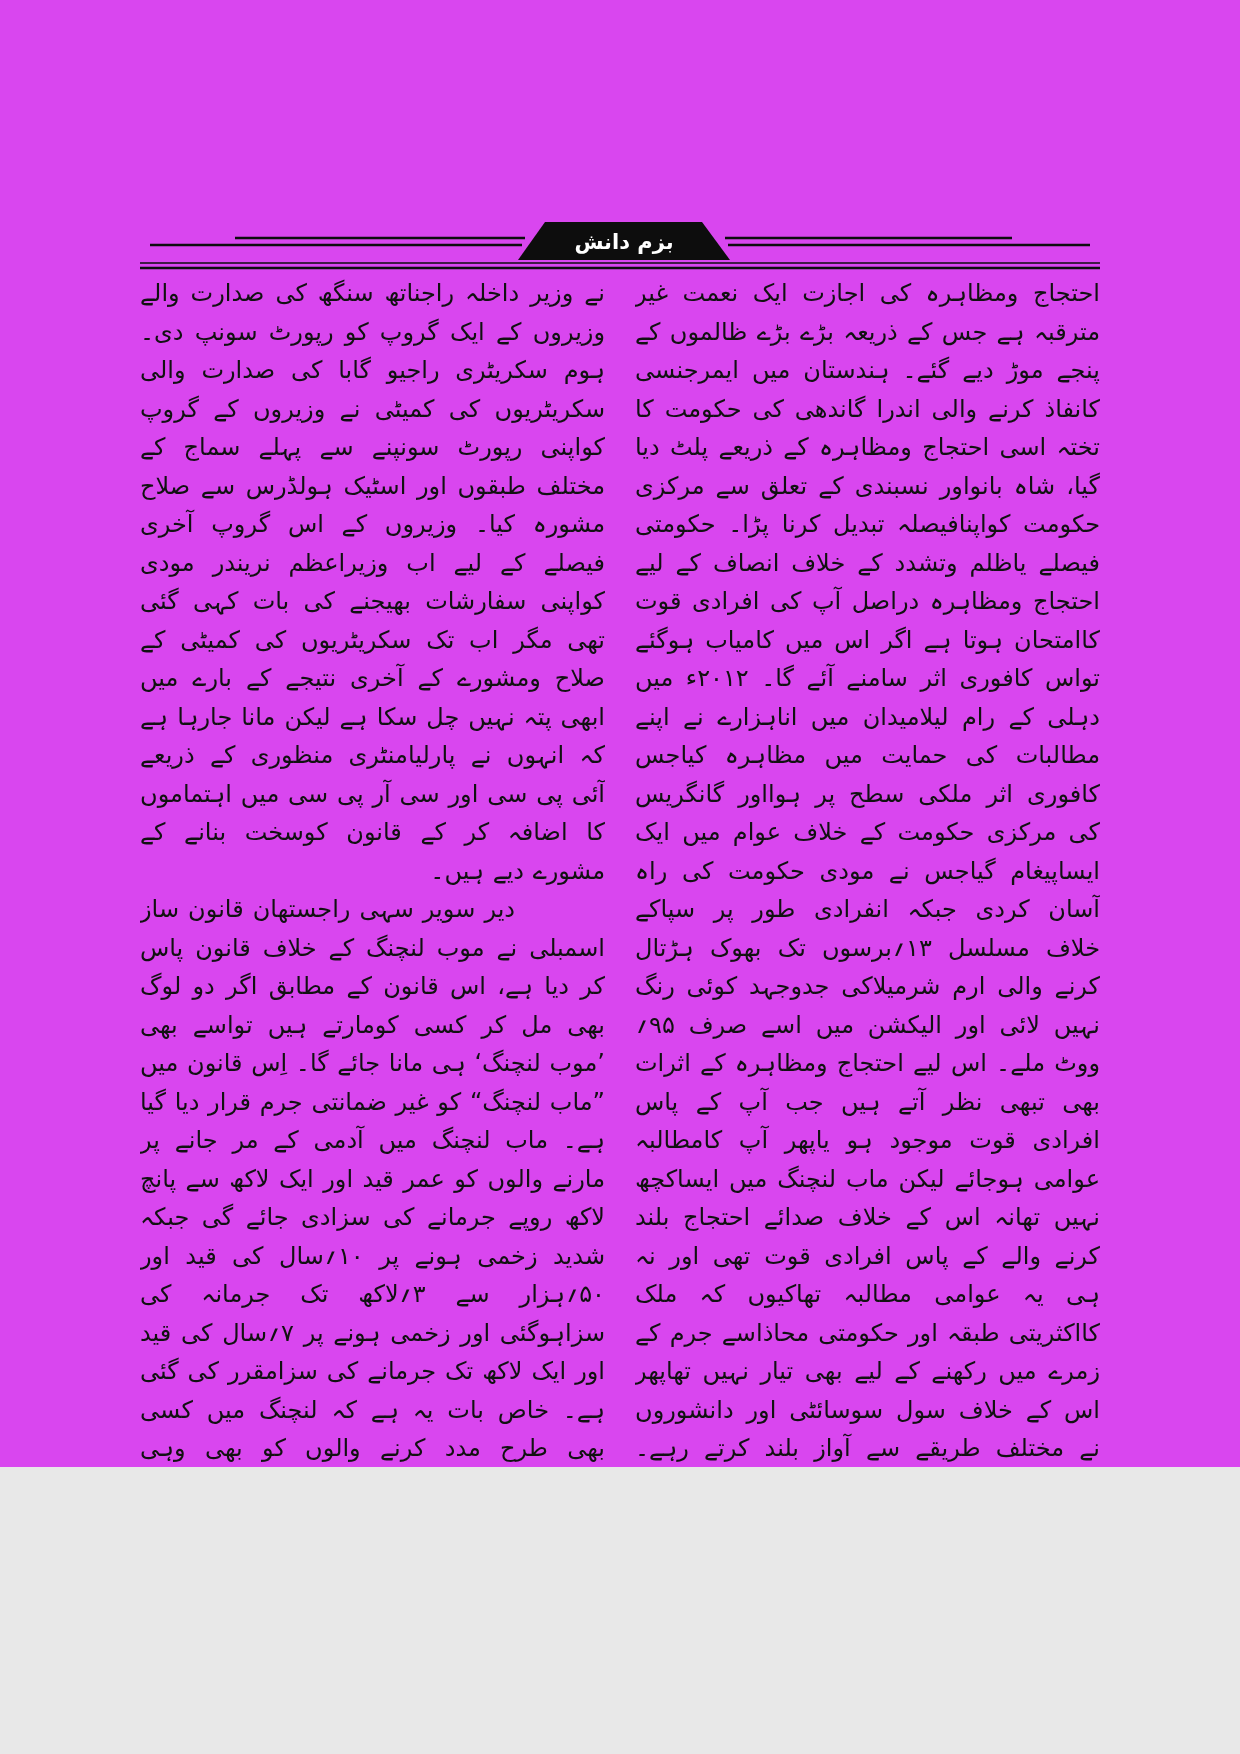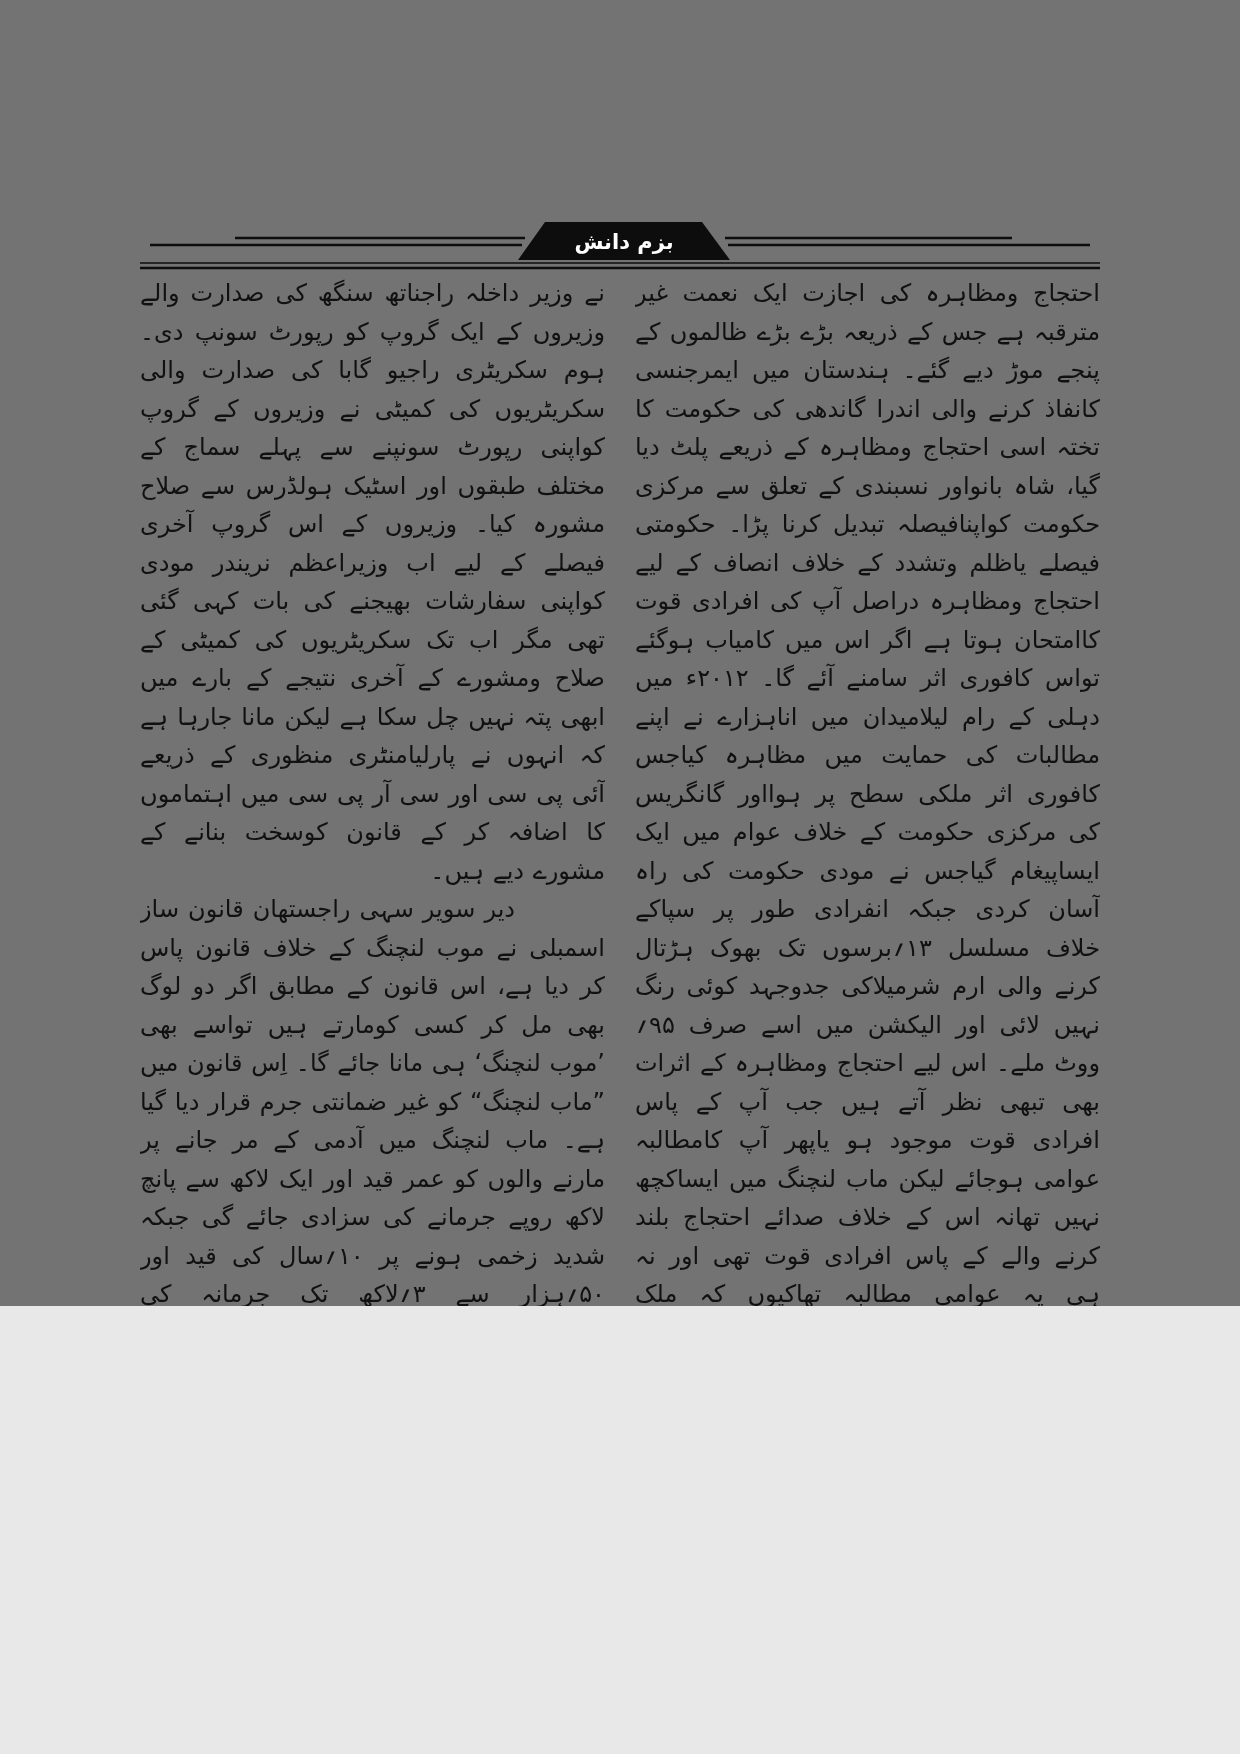--- a/index.html
+++ b/index.html
@@ -1,20 +1,20 @@
 <!DOCTYPE html>
 <html lang="ur" dir="rtl"><head>
 <meta charset="utf-8">
 <style>
   html,body{margin:0;padding:0;background:#e8e8e8;}
   .page{
     position:relative;
-    width:1240px;height:1306px;
+    width:1240px;height:1467px;
     margin:0 auto;
-    background:#737373;
+    background:#d946ef;
     font-family:"DejaVu Sans",sans-serif;
     color:#111;
     overflow:hidden;
   }
   
   .header{position:absolute;top:222px;left:140px;width:960px;height:48px;}
   .header svg{position:absolute;top:0;left:0;}
   .banner-title{
     position:absolute;top:1px;left:378px;width:212px;height:37px;
     display:flex;align-items:center;justify-content:center;

